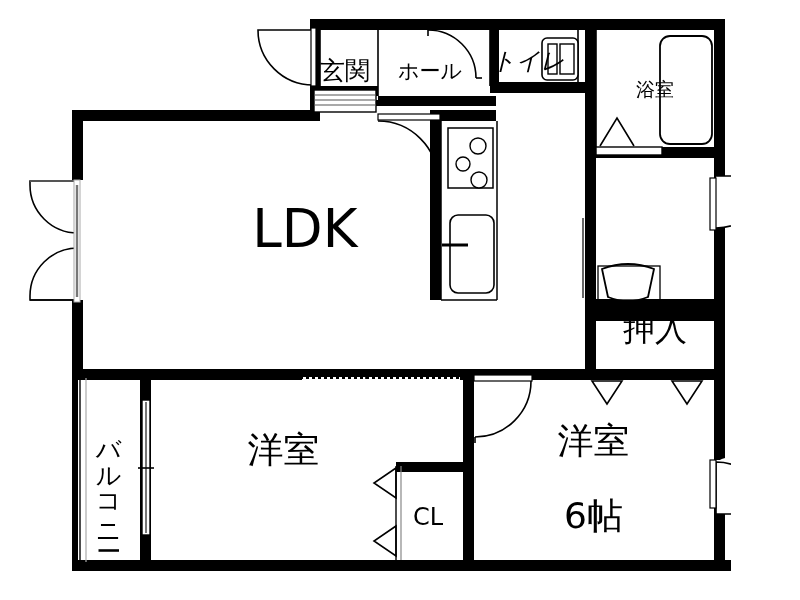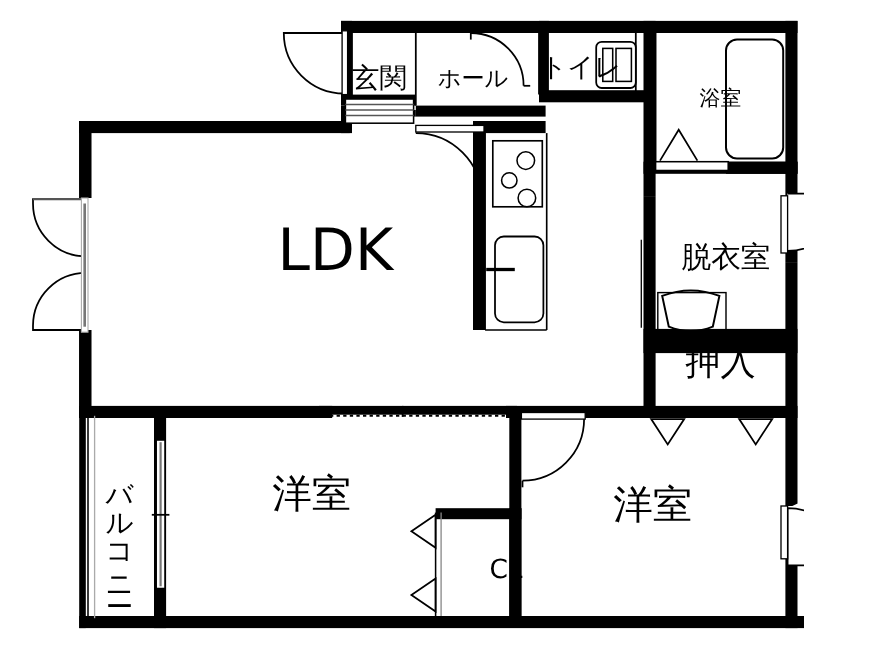--- a/index.html
+++ b/index.html
@@ -236,37 +236,37 @@
     <line x1="80" y1="378" x2="80" y2="562" stroke="#000000" stroke-width="1.4"></line>
     <line x1="86" y1="378" x2="86" y2="562" stroke="#aaaaaa" stroke-width="1.2"></line>
   </g>
 
 </svg>
 
 <div class="lbl lbl-c" style="left:345px;top:71px;font-size:25px;">玄関</div>
 
 <div class="lbl lbl-c" style="left:430px;top:71px;font-size:21px;">ホール</div>
 
-<div class="lbl lbl-c" style="left:528px;top:62px;font-size:24px;">トイレ</div>
+<div class="lbl lbl-c" style="left:528px;top:62px;font-size:24px;font-style:italic;">トイレ</div>
 
 <div class="lbl lbl-c" style="left:655px;top:90px;font-size:19px;">浴室</div>
 
-<div class="lbl lbl-c" style="left:660px;top:235px;font-size:27px;">脱衣室</div>
 
 <div class="lbl lbl-c" style="left:655px;top:330px;font-size:32px;">押入</div>
 
 <div class="lbl lbl-c" style="left:288px;top:228px;font-size:53px;">
   <span>LDK</span><br>
 </div>
 
 <div class="lbl lbl-c" style="left:272px;top:450px;font-size:36px;">
   <span>洋室</span><br>
 </div>
 
 <div class="lbl lbl-c" style="left:582px;top:460px;font-size:36px;">
   <span>洋室</span><br>
-</div>
-
-<div class="lbl lbl-c" style="left:428px;top:518px;font-size:24px;margin-left:32px;">CL</div>
+  <span>6帖</span>
+</div>
+
+<div class="lbl lbl-c" style="left:428px;top:518px;font-size:24px;">CL</div>
 
 <div class="lbl lbl-c vert" style="left:108px;top:480px;font-size:25px;">バルコニー</div>
 
 </div>
 
 </body></html>

